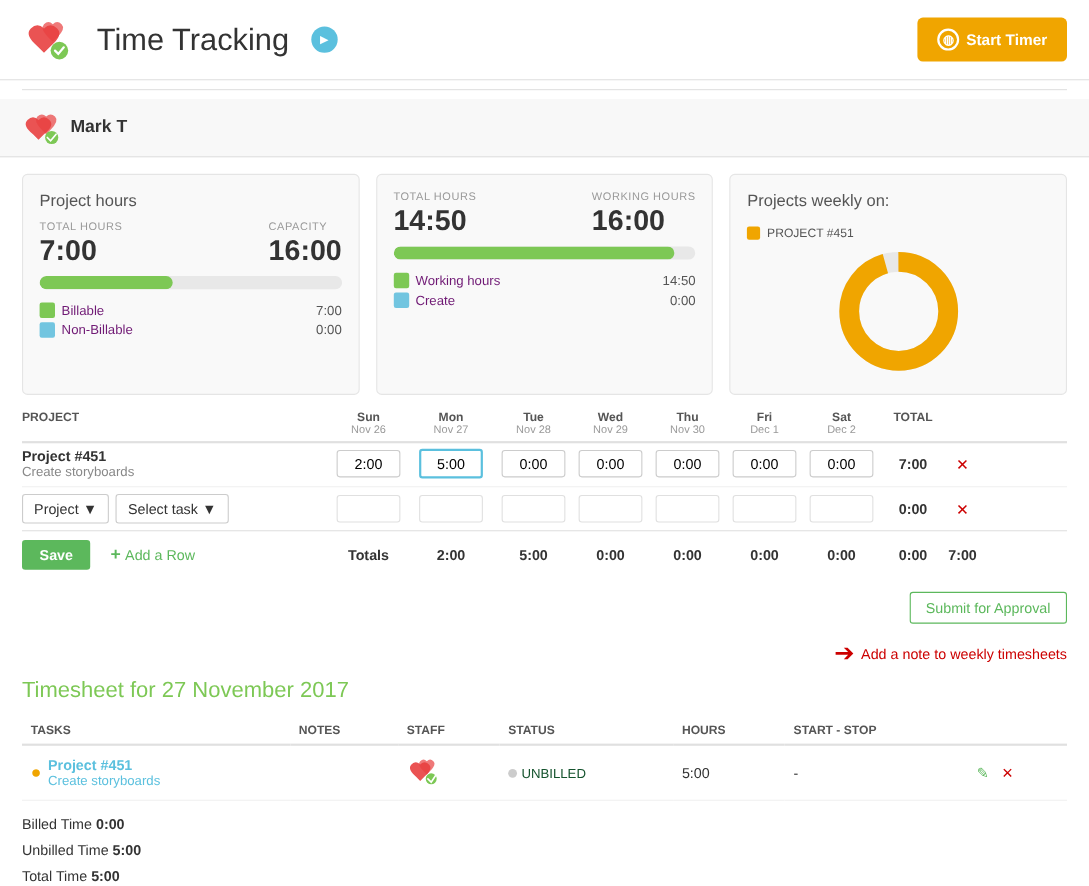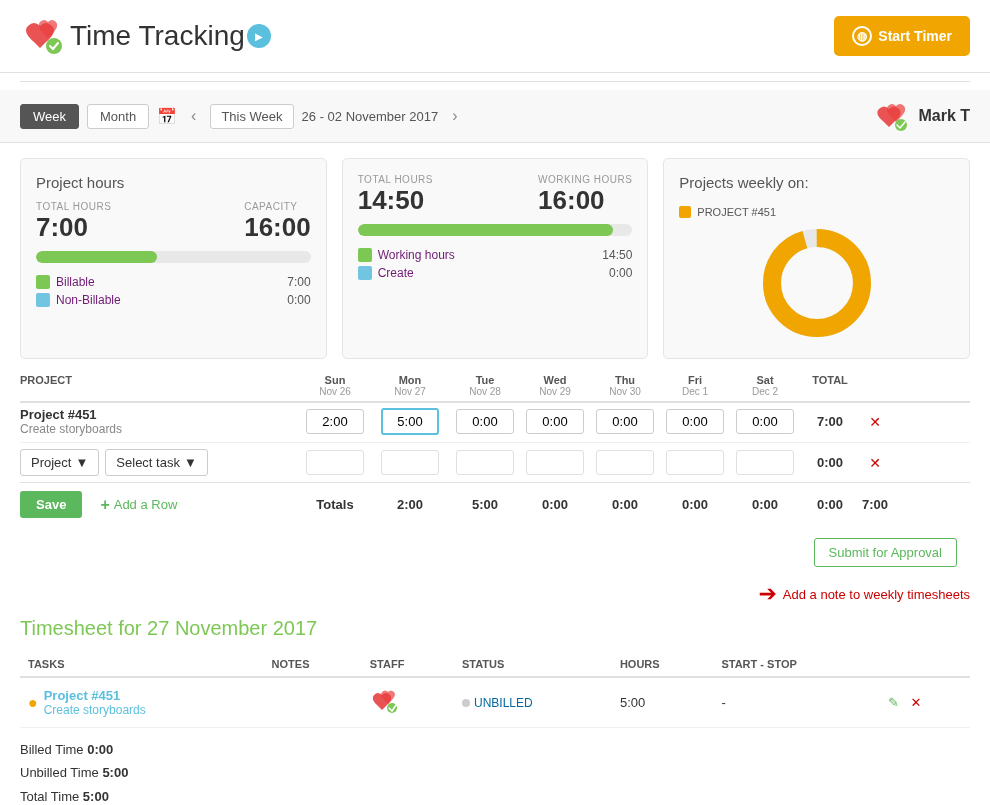--- a/index.html
+++ b/index.html
@@ -1,20 +1,20 @@
 <!DOCTYPE html>
 <html><head>
   <meta charset="utf-8">
   <style>
     * { box-sizing: border-box; margin: 0; padding: 0; }
     body { font-family: Arial, sans-serif; font-size: 13px; color: #333; background: #fff; width: 990px; }
 
     
     .header { display: flex; align-items: center; justify-content: space-between; padding: 12px 20px; border-bottom: 1px solid #e0e0e0; }
-    .header-left { display: flex; align-items: center; gap: 2px; }
+    .header-left { display: flex; align-items: center; gap: 20px; }
     .app-title { font-size: 28px; font-weight: 300; color: #333; }
     .video-icon { width: 24px; height: 24px; background: #5bc0de; border-radius: 50%; display: flex; align-items: center; justify-content: center; color: white; font-size: 10px; cursor: pointer; }
     .start-timer-btn { background: #f0a500; color: white; border: none; padding: 10px 18px; border-radius: 5px; font-size: 14px; font-weight: bold; cursor: pointer; display: flex; align-items: center; gap: 6px; }
 
     
     .toolbar { display: flex; align-items: center; justify-content: space-between; padding: 8px 20px; border-bottom: 1px solid #e0e0e0; background: #f8f8f8; }
     .toolbar-left { display: flex; align-items: center; gap: 8px; }
     .tab-btn { padding: 4px 12px; border: 1px solid #ccc; background: #fff; border-radius: 3px; cursor: pointer; font-size: 13px; color: #555; }
     .tab-btn.active { background: #555; color: white; border-color: #555; }
     .cal-icon { color: #888; font-size: 16px; cursor: pointer; }
@@ -53,32 +53,32 @@
     .timesheet-section { padding: 0 20px; }
     .ts-project-name { font-weight: bold; font-size: 13px; color: #333; }
     .ts-task-name { font-size: 12px; color: #888; }
     .ts-input { width: 58px; text-align: center; border: 1px solid #ccc; border-radius: 3px; padding: 4px 2px; font-size: 13px; }
     .ts-input.active { border: 2px solid #5bc0de; }
     .ts-input.empty { border: 1px solid #e0e0e0; }
     .ts-delete { color: #cc0000; cursor: pointer; font-size: 14px; text-align: center; }
     .select-box { padding: 5px 10px; border: 1px solid #ccc; border-radius: 3px; background: white; font-size: 13px; cursor: pointer; display: flex; align-items: center; gap: 4px; }
     .save-btn { background: #5cb85c; color: white; border: none; padding: 6px 16px; border-radius: 3px; cursor: pointer; font-size: 13px; font-weight: bold; }
     .add-row-btn { background: none; border: none; color: #5cb85c; font-size: 13px; cursor: pointer; margin-left: 10px; display: flex; align-items: center; gap: 4px; }
-    .submit-approve-btn { float: right; padding: 6px 14px; border: 1px solid #5cb85c; color: #5cb85c; background: white; border-radius: 3px; cursor: pointer; font-size: 13px; margin: 10px 13px; }
+    .submit-approve-btn { float: right; padding: 6px 14px; border: 1px solid #5cb85c; color: #5cb85c; background: white; border-radius: 3px; cursor: pointer; font-size: 13px; margin: 10px 0; }
     .note-link { color: #c00; font-size: 13px; text-decoration: none; cursor: pointer; }
 
     
     .timesheet-bottom { padding: 10px 20px; }
     .ts-bottom-title { font-size: 20px; color: #7dc855; font-weight: normal; margin-bottom: 12px; }
     .ts-bottom-table { width: 100%; border-collapse: collapse; }
     .ts-bottom-table th { font-size: 11px; font-weight: bold; color: #555; text-transform: uppercase; border-bottom: 2px solid #e0e0e0; padding: 6px 8px; text-align: left; }
     .ts-bottom-table td { padding: 8px; border-bottom: 1px solid #f0f0f0; vertical-align: middle; }
     .ts-bottom-row-project { font-weight: bold; color: #5bc0de; cursor: pointer; }
     .ts-bottom-row-task { color: #5bc0de; font-size: 12px; cursor: pointer; }
-    .status-badge { display: flex; align-items: center; gap: 4px; font-size: 12px; color: #0369a1; }
+    .status-badge { display: flex; align-items: center; gap: 4px; font-size: 12px; color: #14532d; }
     .status-dot { width: 8px; height: 8px; background: #ccc; border-radius: 50%; }
     .staff-avatar { width: 30px; height: 30px; }
     .edit-icon { color: #5cb85c; cursor: pointer; margin-right: 8px; }
     .delete-icon { color: #cc0000; cursor: pointer; }
     .billing-info { margin-top: 10px; font-size: 13px; line-height: 1.8; }
     .billing-info span { font-weight: bold; }
 
     
     .divider { border: none; border-top: 1px solid #e0e0e0; margin: 8px 20px; }
 
@@ -109,29 +109,20 @@
   </div>
   <button class="start-timer-btn">
     <span class="timer-circle">◍</span>
     <span>Start Timer</span>
   </button>
 </div>
 
 <hr class="divider">
 
 <div class="toolbar">
-  <div class="toolbar-left">
-    <button class="tab-btn active">Week</button>
-    <button class="tab-btn">Month</button>
-    <span class="cal-icon">📅</span>
-    <button class="nav-arrow">‹</button>
-    <button class="this-week-btn">This Week</button>
-    <span class="date-range">26 - 02 November 2017</span>
-    <button class="nav-arrow">›</button>
-  </div>
   <div class="user-info">
 
     <svg class="user-avatar" viewBox="0 0 36 36" xmlns="http://www.w3.org/2000/svg">
       <path d="M15 11 Q10 6 5 11 Q0 16 10 24 L15 29 L20 24 Q30 16 25 11 Q20 6 15 11Z" fill="#e84040" opacity="0.9"></path>
       <path d="M22 8 Q18 4 14 8 Q10 12 18 20 L22 24 L26 20 Q34 12 30 8 Q26 4 22 8Z" fill="#e84040" opacity="0.7"></path>
       <circle cx="27" cy="27" r="6" fill="#7dc855"></circle>
       <path d="M23 27 L26 30 L31 24" stroke="white" stroke-width="1.5" fill="none" stroke-linecap="round"></path>
     </svg>
     <span>Mark T</span>
   </div>

